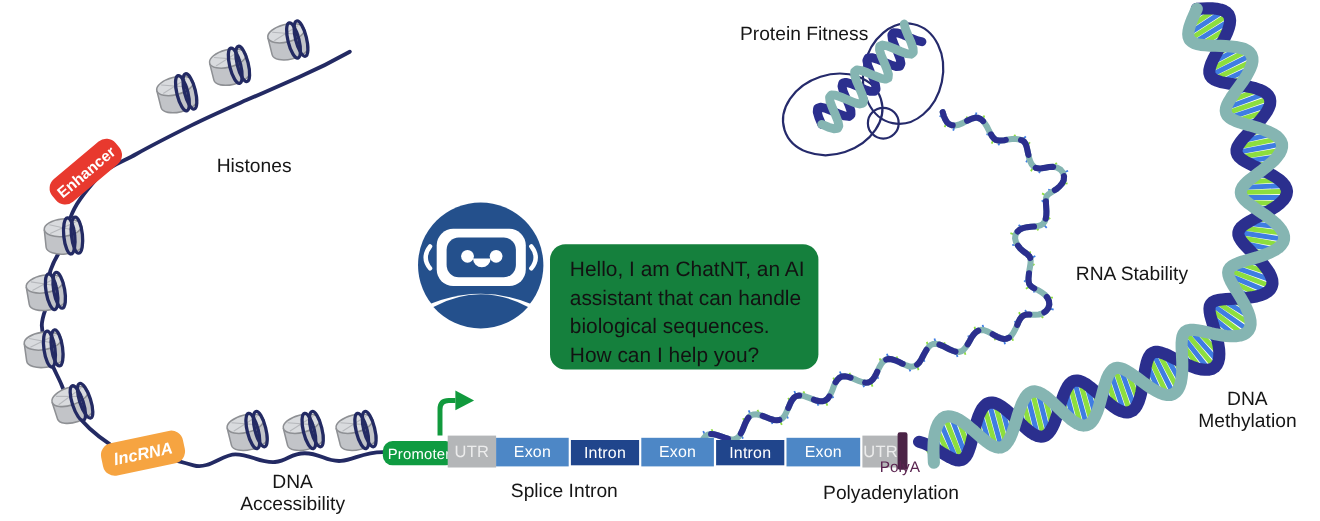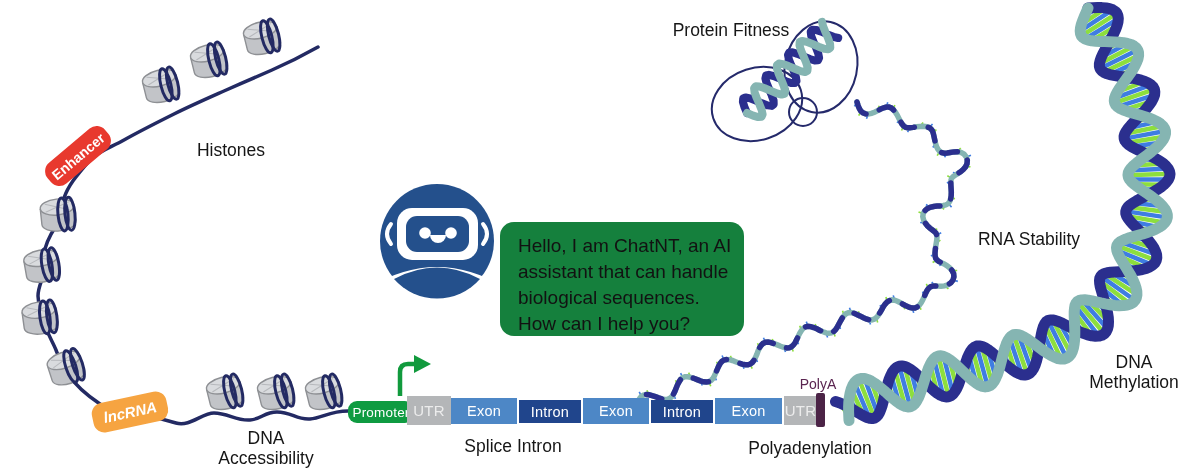--- a/index.html
+++ b/index.html
@@ -1,21 +1,21 @@
 <!DOCTYPE html>
 <html><head>
 <meta charset="utf-8">
 <style>
   html,body{margin:0;padding:0;background:#fff;}
   .canvas{position:relative;width:1200px;height:474px;background:#ffffff;overflow:hidden;
           font-family:"Liberation Sans",sans-serif;}
   .canvas svg.art{position:absolute;left:0;top:0;}
   .lbl{position:absolute;color:#161616;font-size:17.5px;line-height:20px;text-align:center;
        white-space:nowrap;transform:translateX(-50%);}
-  .lbl.small{font-size:14px;color:#5a2450;}
+  .lbl.small{font-size:14px;color:#5a2450;margin-top:40px;}
   .seg{position:absolute;display:flex;align-items:center;justify-content:center;
        color:#fff;font-size:14.5px;letter-spacing:.2px;}
   .seg.promoter{border-radius:9px;font-size:13.5px;}
   .seg.utr{color:#ececec;font-size:15px;}
   .polya-bar{position:absolute;border-radius:2px;}
   .bubble{position:absolute;border-radius:14px;}
   .bubble .msg{padding:11px 0 0 18px;font-size:19px;line-height:26px;color:#121212;
                white-space:pre-line;}
 </style>
 </head>
@@ -331,19 +331,19 @@
 
   <div class="lbl" style="left:231px;top:103px;margin-top:37px;">Histones</div>
   <div class="lbl" style="left:266px;top:428px;">
     <div>DNA</div>
     <div>Accessibility</div>
   </div>
   <div class="lbl" style="left:513px;top:436px;">Splice Intron</div>
   <div class="lbl" style="left:810px;top:438px;">Polyadenylation</div>
   <div class="lbl small" style="left:818px;top:374px;">PolyA</div>
   <div class="lbl" style="left:731px;top:20px;">Protein Fitness</div>
-  <div class="lbl" style="left:1029px;top:229px;">RNA Stability</div>
+  <div class="lbl" style="left:1029px;top:239px;">RNA Stability</div>
   <div class="lbl" style="left:1134px;top:352px;">
     <div>DNA</div>
     <div>Methylation</div>
   </div>
 
 </div>
 
 </body></html>

